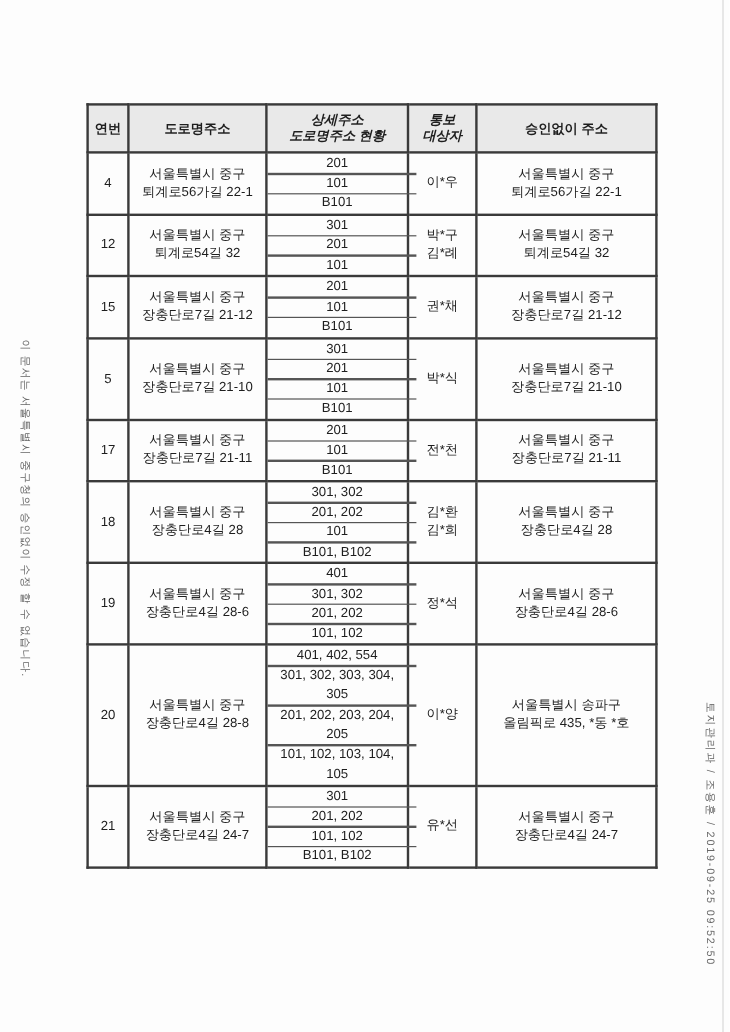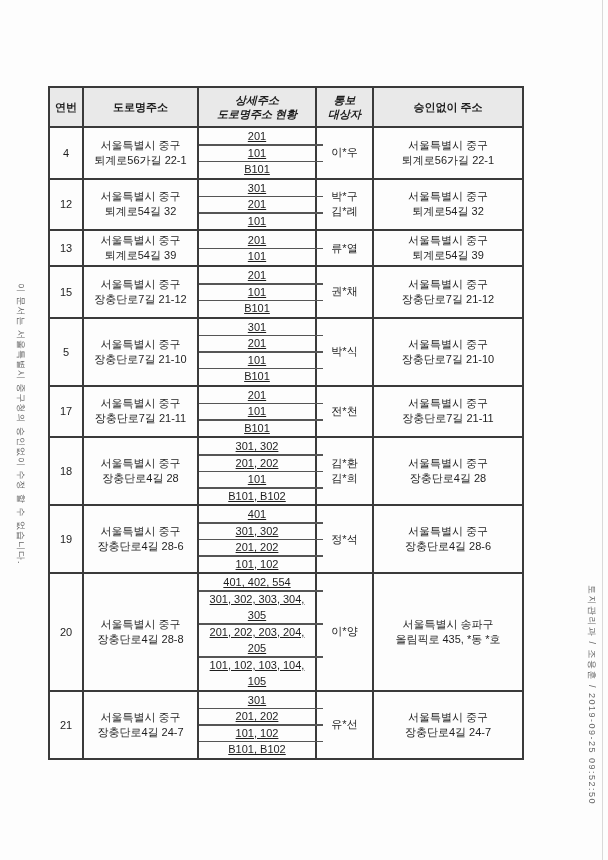--- a/index.html
+++ b/index.html
@@ -8,33 +8,33 @@
     font-family:"Liberation Sans",sans-serif;color:#1e1e1e;
   }
   .scan-edge{position:absolute;top:0;right:5px;width:1px;height:100%;background:#d9d9d9;}
   .v-note{
     position:absolute;white-space:nowrap;transform:rotate(90deg);transform-origin:0 0;
     color:#666;font-size:9px;
   }
   .v-note.left{left:27px;top:283px;letter-spacing:1px;}
   .v-note.right{left:598px;top:585px;letter-spacing:1.5px;}
   table.doc{
-    position:absolute;left:48px;top:86px;width:474px;border-collapse:collapse;table-layout:fixed;
+    position:absolute;left:72px;top:86px;width:474px;border-collapse:collapse;table-layout:fixed;
     font-size:11px;
   }
   table.doc th,table.doc td{border:2px solid #3a3a3a;text-align:center;vertical-align:middle;}
   table.doc th{
     background:#e9e9e9;height:36px;font-weight:bold;font-size:11px;padding:1px 0;
   }
   th .hline{line-height:14px;font-style:italic;}
   td{padding:2px 2px;}
   td.c-units{padding:0;}
   .line{line-height:15px;padding:0 2px;}
   .unit{
-    position:relative;min-height:16.5px;line-height:16.5px;padding:0 6px;text-decoration:underline;
+    position:relative;min-height:16.5px;line-height:16.5px;padding:0 6px;
   }
   .unit:not(:last-child)::after{
     content:"";position:absolute;left:0;right:-8px;bottom:-1px;height:1.5px;background:#555;z-index:2;
   }
 </style>
 </head>
 <body>
 
 <div class="page">
 
@@ -101,38 +101,20 @@
     <td class="c-target">
             <div class="line">박*구</div>
             <div class="line">김*례</div>
           </td>
     <td class="c-taddr">
             <div class="line">서울특별시 중구</div>
             <div class="line">퇴계로54길 32</div>
           </td>
   </tr>
         <tr>
-    <td class="c-no">13</td>
-    <td class="c-road">
-            <div class="line">서울특별시 중구</div>
-            <div class="line">퇴계로54길 39</div>
-          </td>
-    <td class="c-units">
-            <div class="unit">201</div>
-            <div class="unit">101</div>
-          </td>
-    <td class="c-target">
-            <div class="line">류*열</div>
-          </td>
-    <td class="c-taddr">
-            <div class="line">서울특별시 중구</div>
-            <div class="line">퇴계로54길 39</div>
-          </td>
-  </tr>
-        <tr>
     <td class="c-no">15</td>
     <td class="c-road">
             <div class="line">서울특별시 중구</div>
             <div class="line">장충단로7길 21-12</div>
           </td>
     <td class="c-units">
             <div class="unit">201</div>
             <div class="unit">101</div>
             <div class="unit">B101</div>
           </td>

